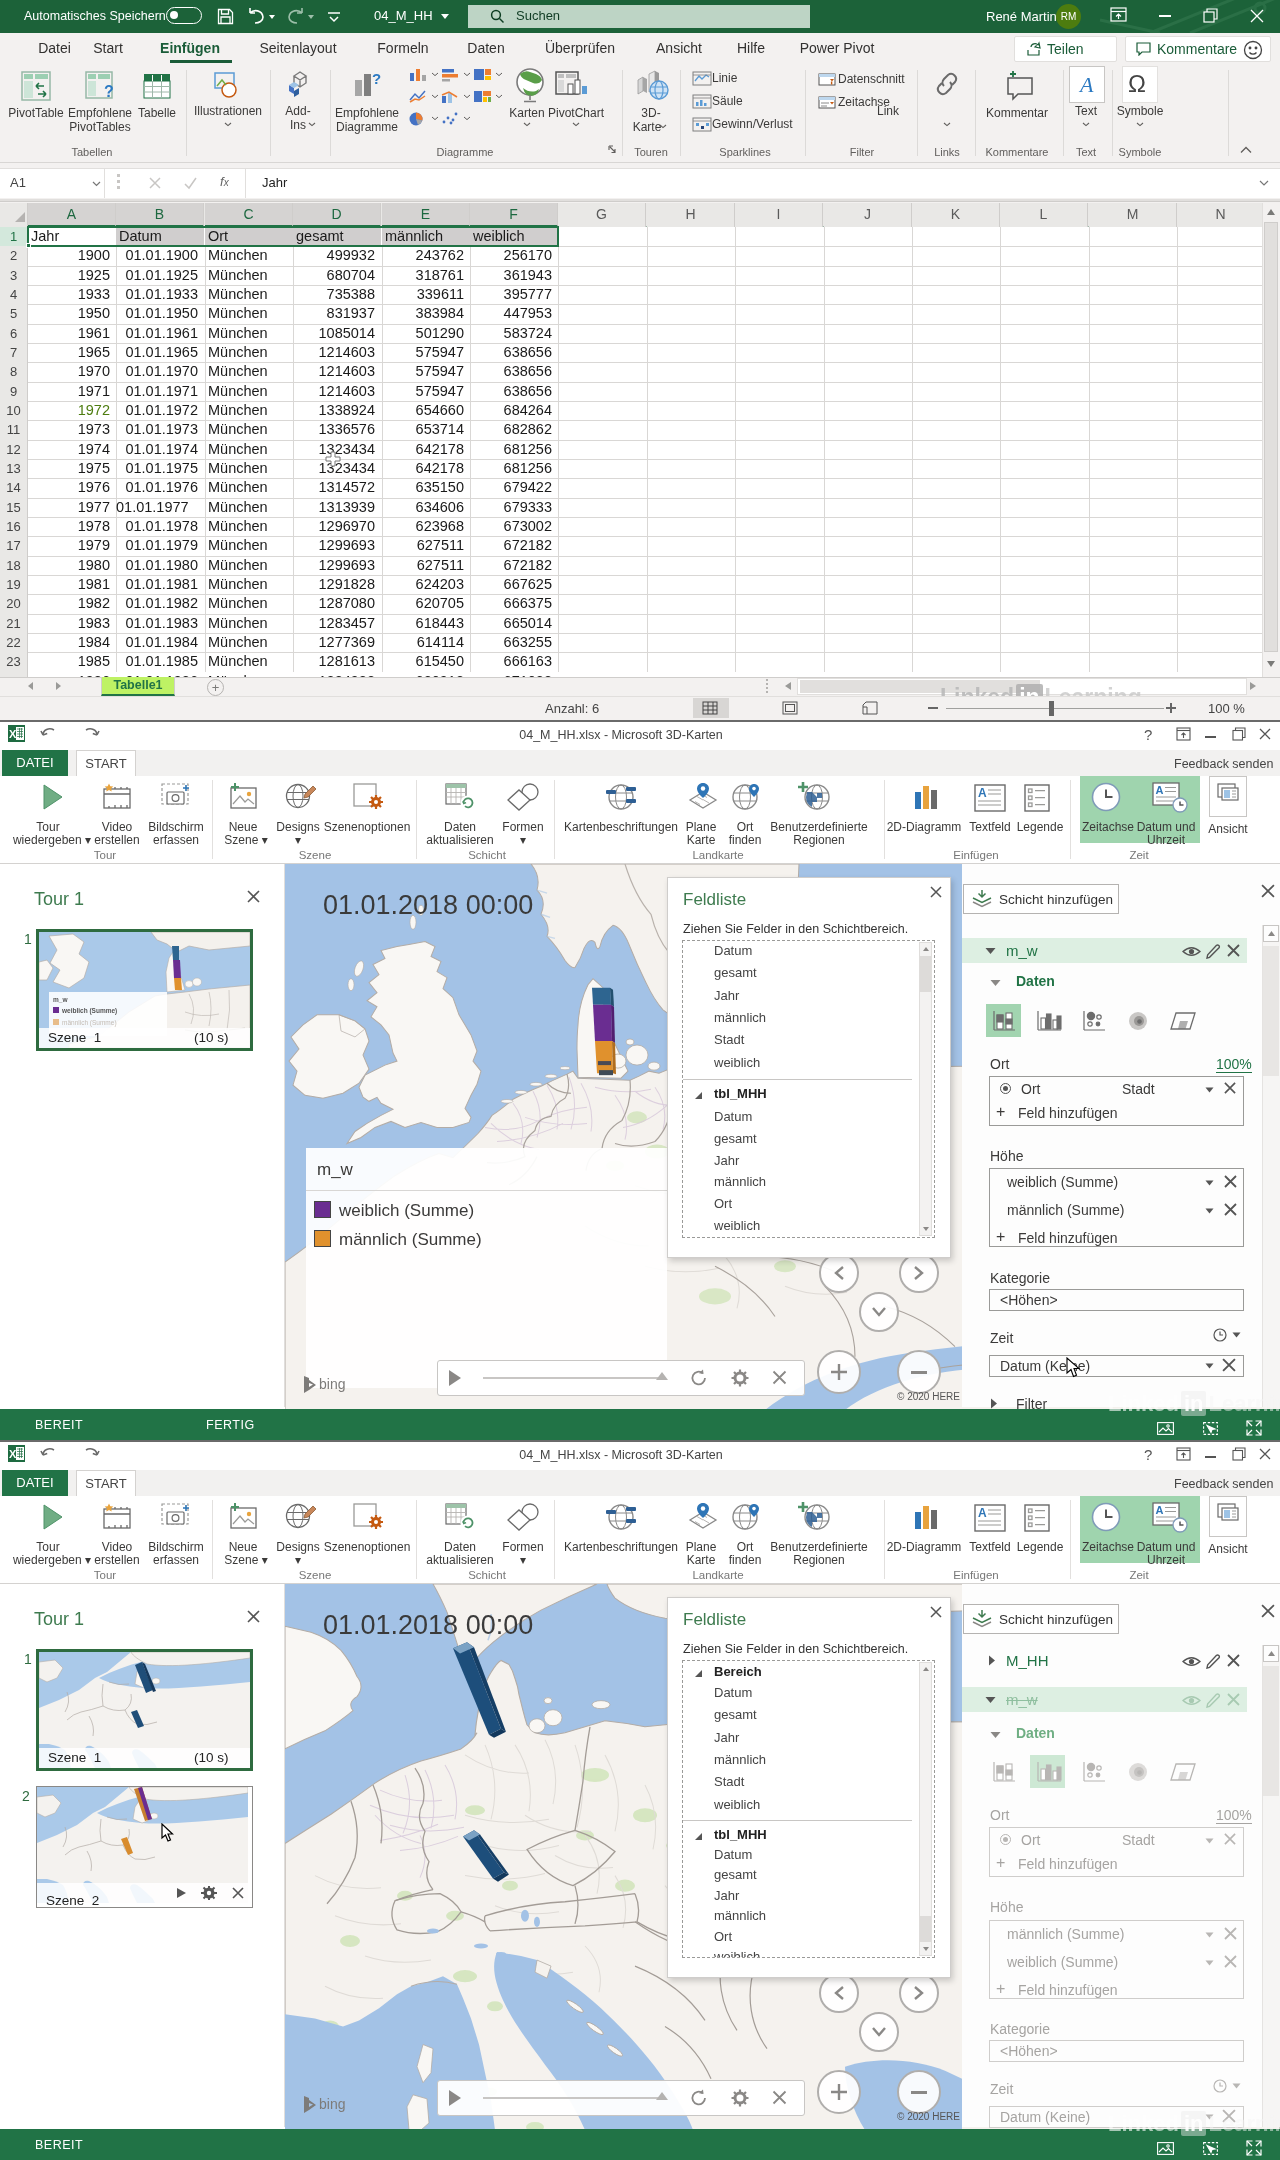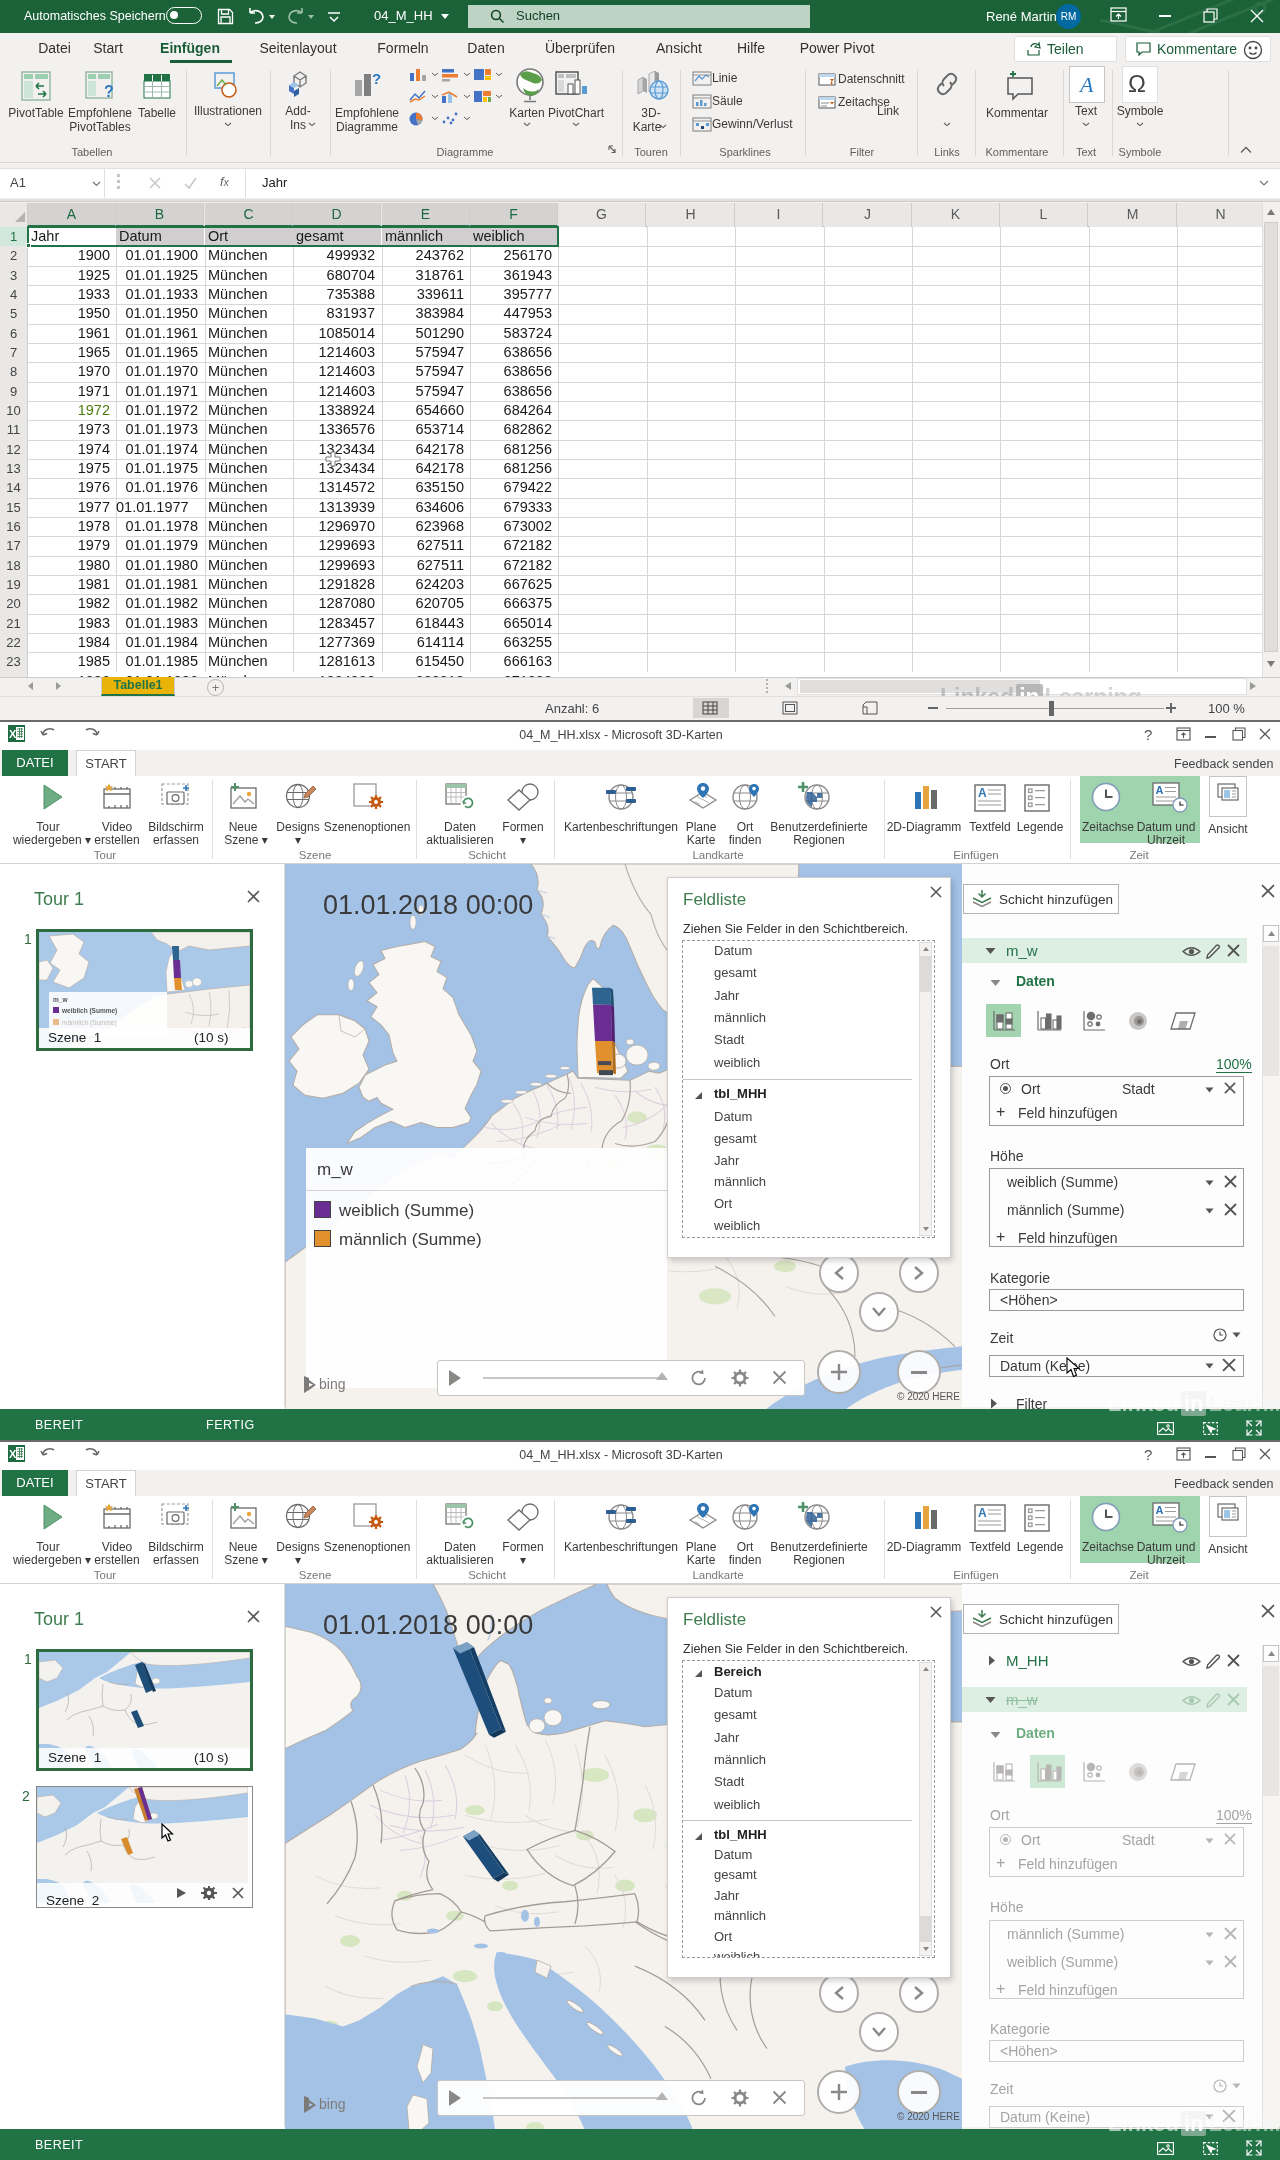--- a/index.html
+++ b/index.html
@@ -50,21 +50,21 @@
 <div class="a" style="left:441px;top:14px;width:0;height:0;border-left:4px solid transparent;border-right:4px solid transparent;border-top:5px solid #fff"></div>
 <div class="a" style="left:468px;top:5px;width:342px;height:23px;background:#bdd4c5"></div>
 <svg class="a" style="left:490px;top:9px" width="15" height="15" viewBox="0 0 15 15">
       <g fill="none" stroke="#0d3d22" stroke-width="1.5">
         <circle cx="6" cy="6" r="4.4"></circle>
         <path d="M9.5 9.5 L13.5 13.5"></path>
       </g>
     </svg>
 <div class="a tt" style="left:516px;top:8px;color:#103c24;font-size:13px">Suchen</div>
 <div class="a tt" style="left:986px;top:9px;color:#fff;font-size:13px">René Martin</div>
-<div class="a" style="left:1056px;top:4px;width:25px;height:25px;border-radius:50%;background:#0369a1;color:#fff;font-size:10px;text-align:center;line-height:25px">RM</div>
+<div class="a" style="left:1056px;top:4px;width:25px;height:25px;border-radius:50%;background:#4d7c0f;color:#fff;font-size:10px;text-align:center;line-height:25px">RM</div>
 <svg class="a" style="left:1110px;top:7px" width="18" height="16" viewBox="0 0 18 16">
       <g fill="none" stroke="#fff" stroke-width="1.2">
         <rect x="1" y="1" width="15" height="13"></rect>
         <path d="M1 4.5 h15"></path>
         <path d="M8.5 12 v-5 M6 9.5 l2.5 -2.5 2.5 2.5"></path>
       </g>
     </svg>
 <div class="a" style="left:1159px;top:15px;width:12px;height:2px;background:#fff"></div>
 <svg class="a" style="left:1203px;top:8px" width="15" height="15" viewBox="0 0 15 15">
       <g fill="none" stroke="#fff" stroke-width="1.2">
@@ -692,21 +692,21 @@
 <svg class="a" style="left:1266px;top:660px" width="10" height="8" viewBox="0 0 10 8">
       <path d="M5 7 L9 1 H1 z" fill="#7a7a78"></path>
     </svg>
 <div class="a" style="left:0;top:677px;width:1280px;height:19px;background:#f3f1f0;border-top:1px solid #cfcdcb"></div>
 <svg class="a" style="left:26px;top:681px" width="40" height="10" viewBox="0 0 40 10">
       <g fill="#9a9a98">
         <path d="M7 1 L2 5 L7 9 z"></path>
         <path d="M30 1 l5 4 -5 4 z"></path>
       </g>
     </svg>
-<div class="a" style="left:101px;top:677px;width:74px;height:19px;background:#eab308;border-left:1px solid #cfcdcb;border-right:1px solid #cfcdcb;border-bottom:2px solid #217346;text-align:center;font-size:12.5px;font-weight:bold;color:#217346;line-height:17px">Tabelle1</div>
+<div class="a" style="left:101px;top:677px;width:74px;height:19px;background:#bef264;border-left:1px solid #cfcdcb;border-right:1px solid #cfcdcb;border-bottom:2px solid #217346;text-align:center;font-size:12.5px;font-weight:bold;color:#217346;line-height:17px">Tabelle1</div>
 <div class="a" style="left:207px;top:679px;width:17px;height:17px;border:1px solid #b5b3b1;border-radius:50%;color:#7a7a78;text-align:center;line-height:15px;font-size:13px">+</div>
 <div class="a" style="left:766px;top:679px;width:3px;height:14px;border-left:2px dotted #b5b3b1"></div>
 <svg class="a" style="left:784px;top:681px" width="8" height="10" viewBox="0 0 8 10">
       <path d="M7 1 L1 5 L7 9 z" fill="#9a9a98"></path>
     </svg>
 <div class="a" style="left:797px;top:678px;width:450px;height:17px;background:#fff;border:1px solid #e1dfdd"></div>
 <div class="a" style="left:800px;top:680px;width:240px;height:13px;background:#e1dfdd"></div>
 <svg class="a" style="left:1249px;top:681px" width="8" height="10" viewBox="0 0 8 10">
       <path d="M1 1 l6 4 -6 4 z" fill="#9a9a98"></path>
     </svg>

